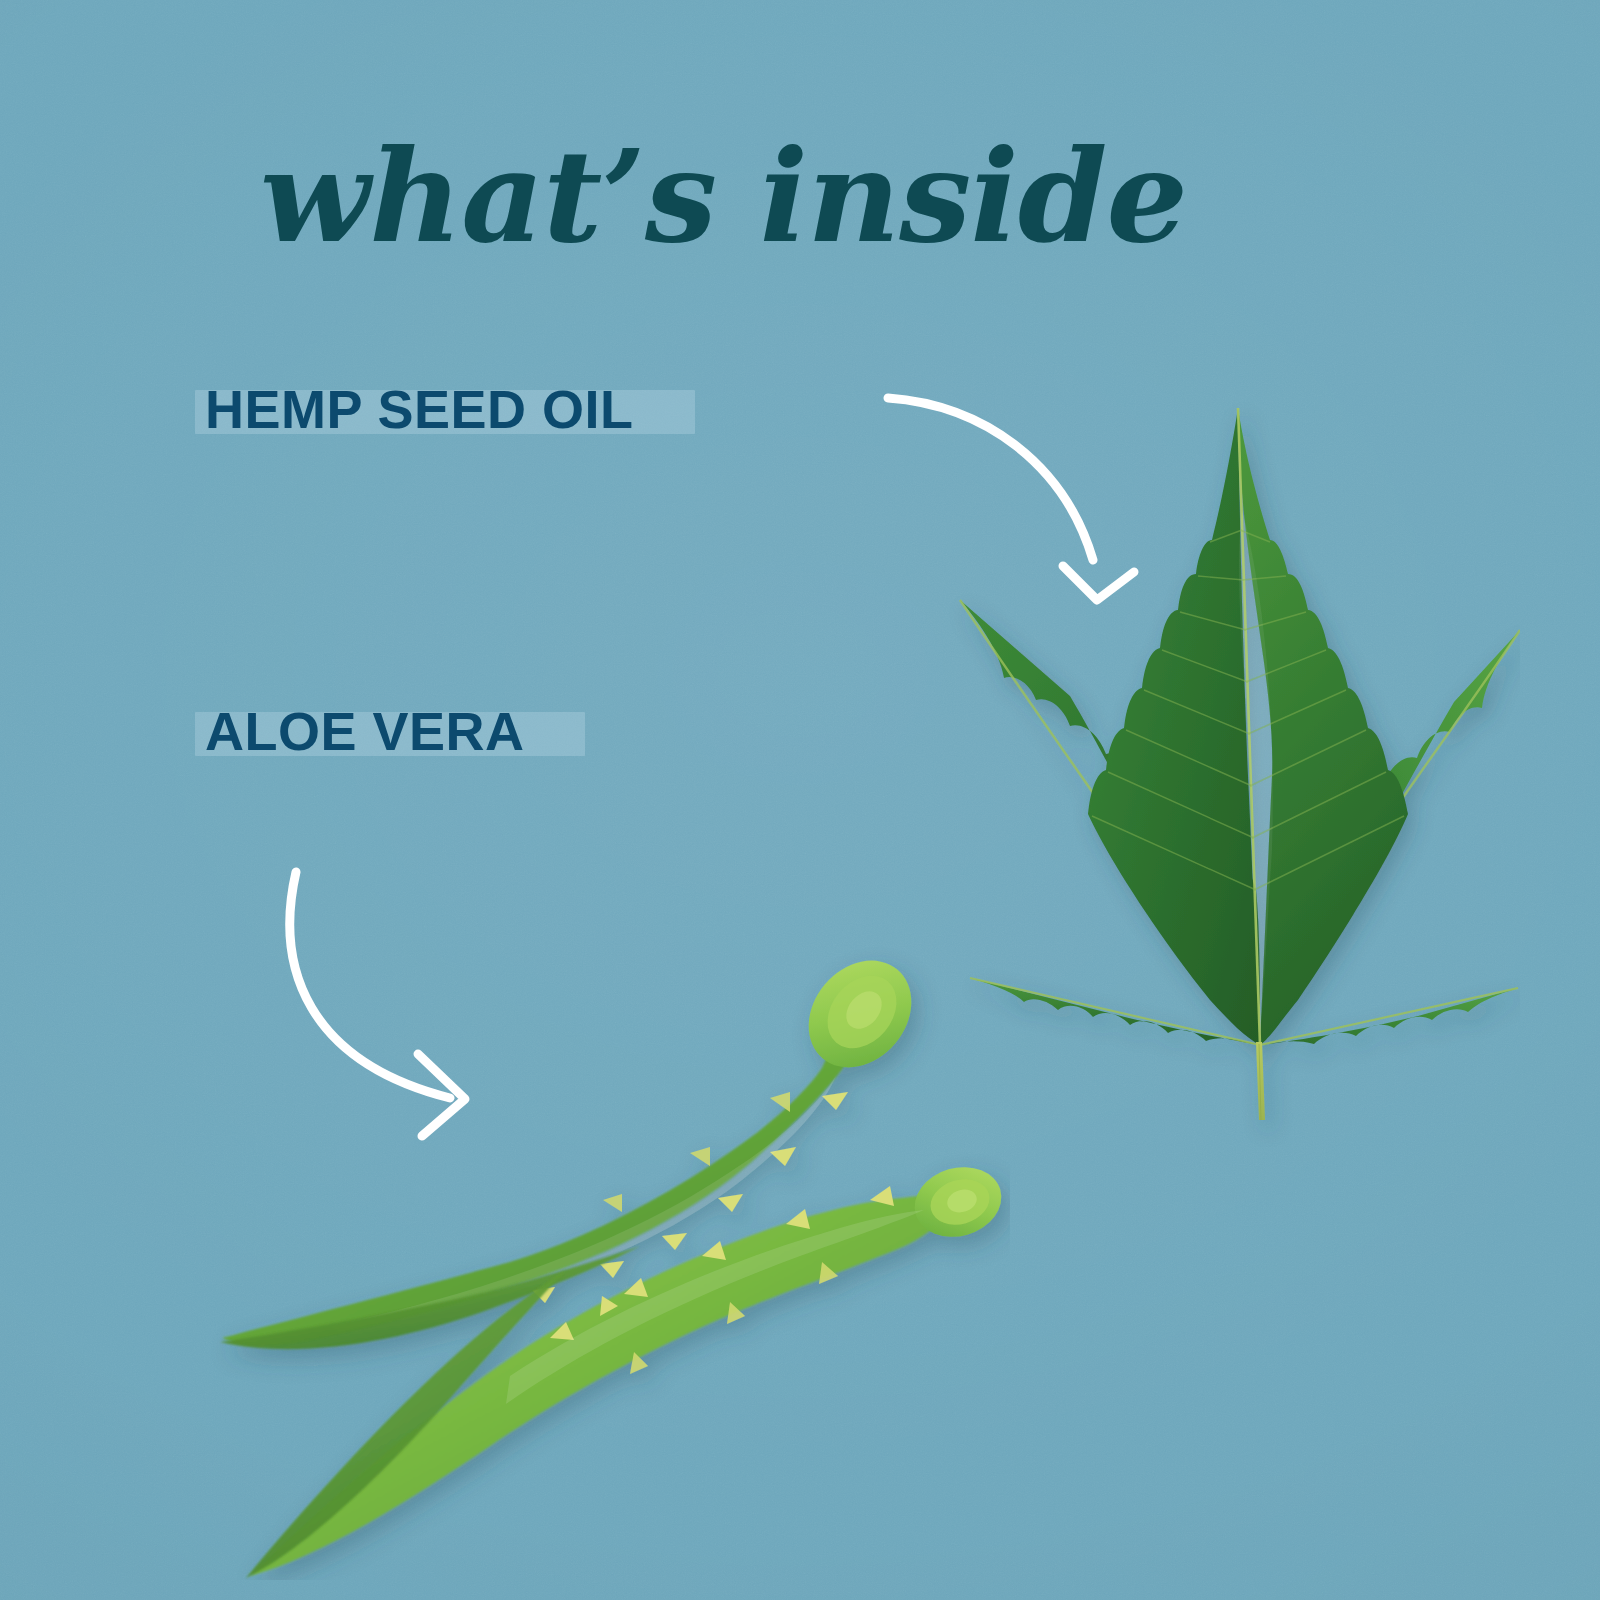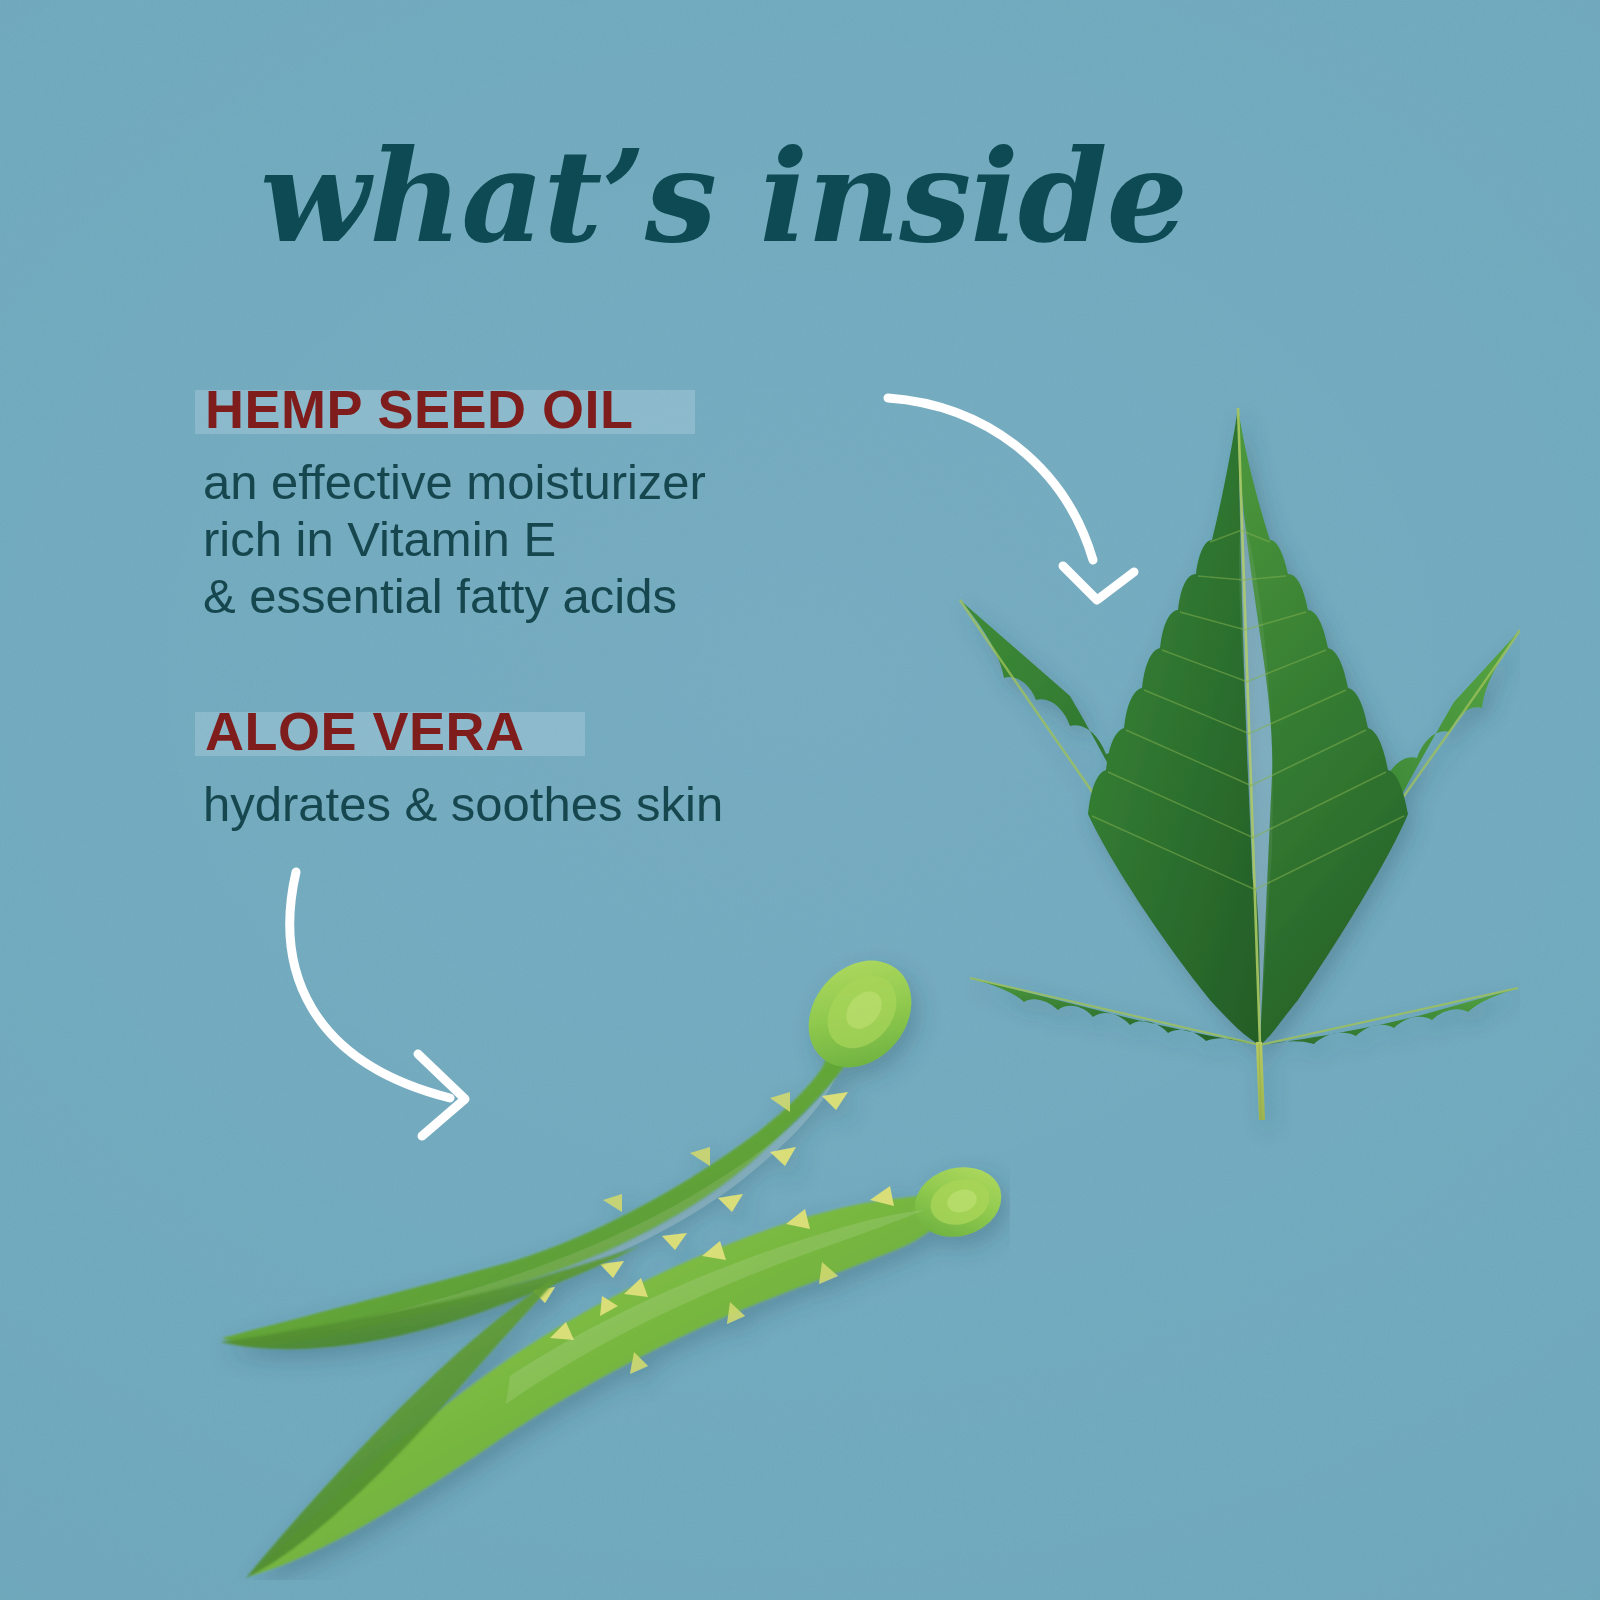--- a/index.html
+++ b/index.html
@@ -57,21 +57,21 @@
   #block-aloe { top: 692px; margin-top: 8px; }
 
   .ingredient-heading {
     position: relative;
     display: inline-block;
     font-family: "Liberation Sans", sans-serif;
     font-weight: 700;
     font-size: 54px;
     line-height: 62px;
     letter-spacing: 0.5px;
-    color: #7f1d1d;
+    color: #0c4a6e;
     padding: 0 4px 0 2px;
   }
   .ingredient-heading .hl {
     position: absolute;
     left: -8px;
     top: 12px;
     height: 44px;
     background: rgba(196, 223, 234, 0.30);
     z-index: 0;
     border-radius: 1px;
@@ -124,31 +124,27 @@
     <rect width="1600" height="1600" filter="url(#grainFilter)"></rect>
   </svg>
 
   <div id="title">what’s inside</div>
 
   <div class="ingredient-block" id="block-hemp">
     <div class="ingredient-heading">
       <span class="hl" id="hl-hemp"></span>
       <span class="txt">HEMP SEED OIL</span>
     </div>
-    <div class="ingredient-desc">an effective moisturizer
-rich in Vitamin E
-&amp; essential fatty acids</div>
   </div>
 
   <div class="ingredient-block" id="block-aloe">
     <div class="ingredient-heading">
       <span class="hl" id="hl-aloe"></span>
       <span class="txt">ALOE VERA</span>
     </div>
-    <div class="ingredient-desc">hydrates &amp; soothes skin</div>
   </div>
 
   <svg class="arrow-svg" id="arrow-hemp" width="300" height="260" viewBox="0 0 300 260">
     <path d="M 38 28 C 135 35, 215 95, 243 190" fill="none" stroke="#ffffff" stroke-width="9" stroke-linecap="round"></path>
     <path d="M 213 196 L 247 230 L 284 202" fill="none" stroke="#ffffff" stroke-width="9" stroke-linecap="round" stroke-linejoin="round"></path>
   </svg>
 
   <svg class="arrow-svg" id="arrow-aloe" width="280" height="310" viewBox="0 0 280 310">
     <path d="M 46 32 C 24 128, 58 222, 200 258" fill="none" stroke="#ffffff" stroke-width="9" stroke-linecap="round"></path>
     <path d="M 168 214 L 215 259 L 172 296" fill="none" stroke="#ffffff" stroke-width="9" stroke-linecap="round" stroke-linejoin="round"></path>

